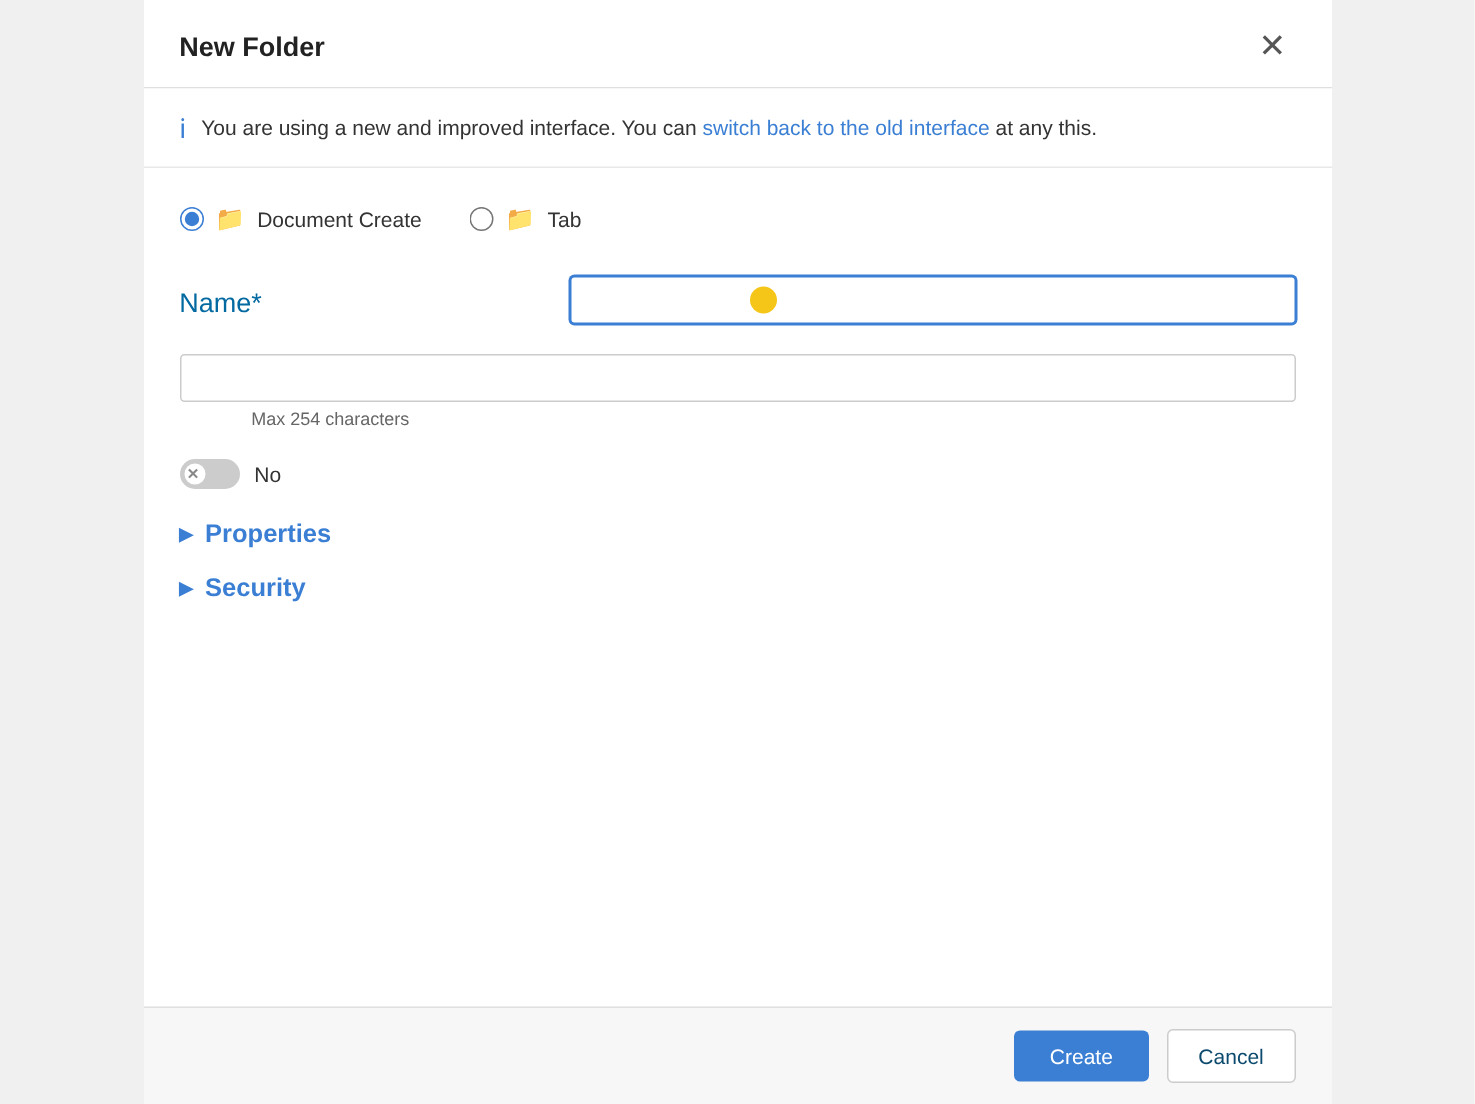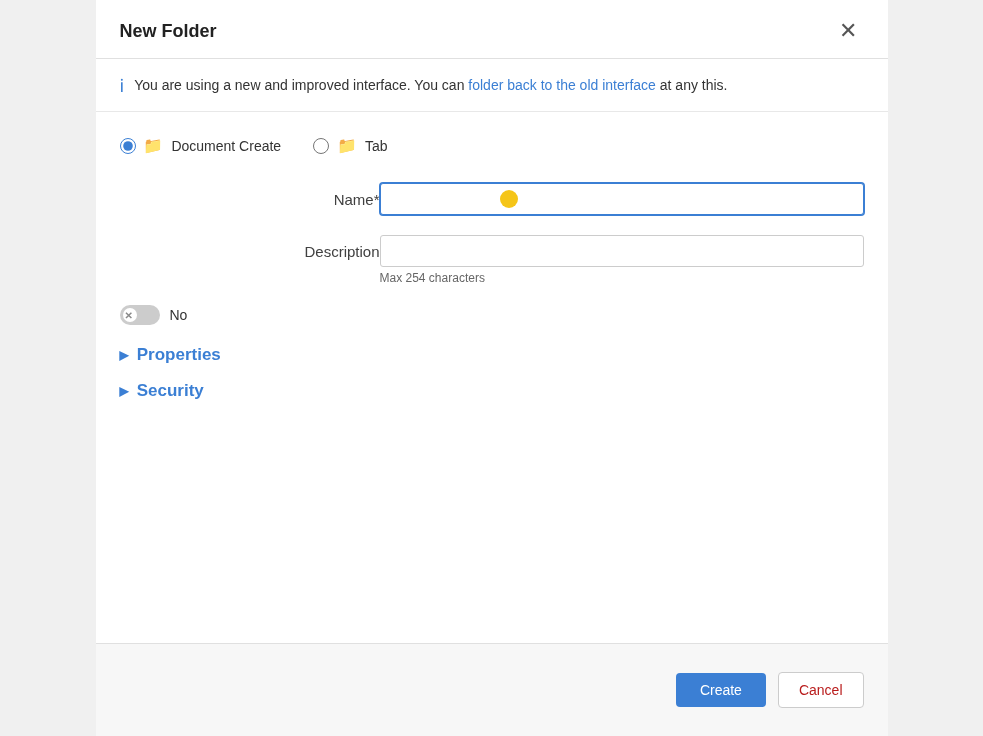--- a/index.html
+++ b/index.html
@@ -107,25 +107,24 @@
     }
 
     .form-row {
       display: flex;
       align-items: flex-start;
       margin-bottom: 20px;
     }
 
     .form-label {
       width: 260px;
-      font-size: 15px;
-      color: #404040;
+      font-size: 18px;
+      color: #0369a1;
       padding-top: 8px;
       flex-shrink: 0;
-      text-align: right;
     }
 
     .form-field {
       flex: 1;
     }
 
     .form-input {
       width: 100%;
       padding: 7px 10px;
       border: 1px solid #ccc;
@@ -137,20 +136,21 @@
 
     .name-input-focused {
       border-color: #3b7fd4;
       box-shadow: 0 0 0 1px #3b7fd4;
     }
 
     .max-chars {
       font-size: 12px;
       color: #666;
       margin-top: 4px;
+      margin-left: 48px;
     }
 
     .toggle-wrapper {
       display: flex;
       align-items: center;
       gap: 10px;
     }
 
     .toggle {
       position: relative;
@@ -218,39 +218,39 @@
     .chevron-icon {
       font-size: 12px;
       color: #3b7fd4;
     }
 
     .dialog-footer {
       display: flex;
       align-items: center;
       justify-content: flex-end;
       gap: 12px;
-      padding: 28px 24px;
+      padding: 14px 24px;
       border-top: 1px solid #e0e0e0;
       background: #f7f7f7;
     }
 
     .btn-create {
       background: #3b7fd4;
       color: #fff;
       border: none;
       border-radius: 4px;
       padding: 9px 24px;
       font-size: 14px;
       font-weight: 500;
       cursor: pointer;
     }
 
     .btn-cancel {
       background: #fff;
-      color: #b91c1c;
+      color: #0c4a6e;
       border: 1px solid #ccc;
       border-radius: 4px;
       padding: 9px 20px;
       font-size: 14px;
       cursor: pointer;
     }
 
     .cursor-indicator {
       position: relative;
     }
@@ -274,21 +274,21 @@
 <div class="dialog">
 
   <div class="dialog-header">
     <span class="dialog-title">New Folder</span>
     <button class="close-btn">✕</button>
   </div>
 
   <div class="info-banner">
     <span class="info-icon">ℹ</span>
     <span>
-      <span>You are using a new and improved interface. You can </span><a class="info-link" href="#">folder back to the old interface</a><span> at any this.</span>
+      <span>You are using a new and improved interface. You can </span><a class="info-link" href="#">switch back to the old interface</a><span> at any this.</span>
     </span>
   </div>
 
   <div class="dialog-body">
 
     <div class="folder-type-row">
       <label class="radio-option">
         <input type="radio" name="folder-type" checked="" style="">
         <span class="folder-icon">📁</span>
         <span>Document Create</span>
@@ -302,21 +302,20 @@
 
     <div class="form-row">
       <div class="form-label">Name*</div>
       <div class="form-field cursor-indicator">
         <input class="form-input name-input-focused" type="text" placeholder="" style="">
         <div class="cursor-dot"></div>
       </div>
     </div>
 
     <div class="form-row">
-      <div class="form-label">Description</div>
       <div class="form-field">
         <input class="form-input" type="text" placeholder="" style="">
         <div class="max-chars">Max 254 characters</div>
       </div>
     </div>
 
     <div class="form-row">
       <div class="form-field toggle-wrapper">
         <label class="toggle">
           <input type="checkbox" style="">

